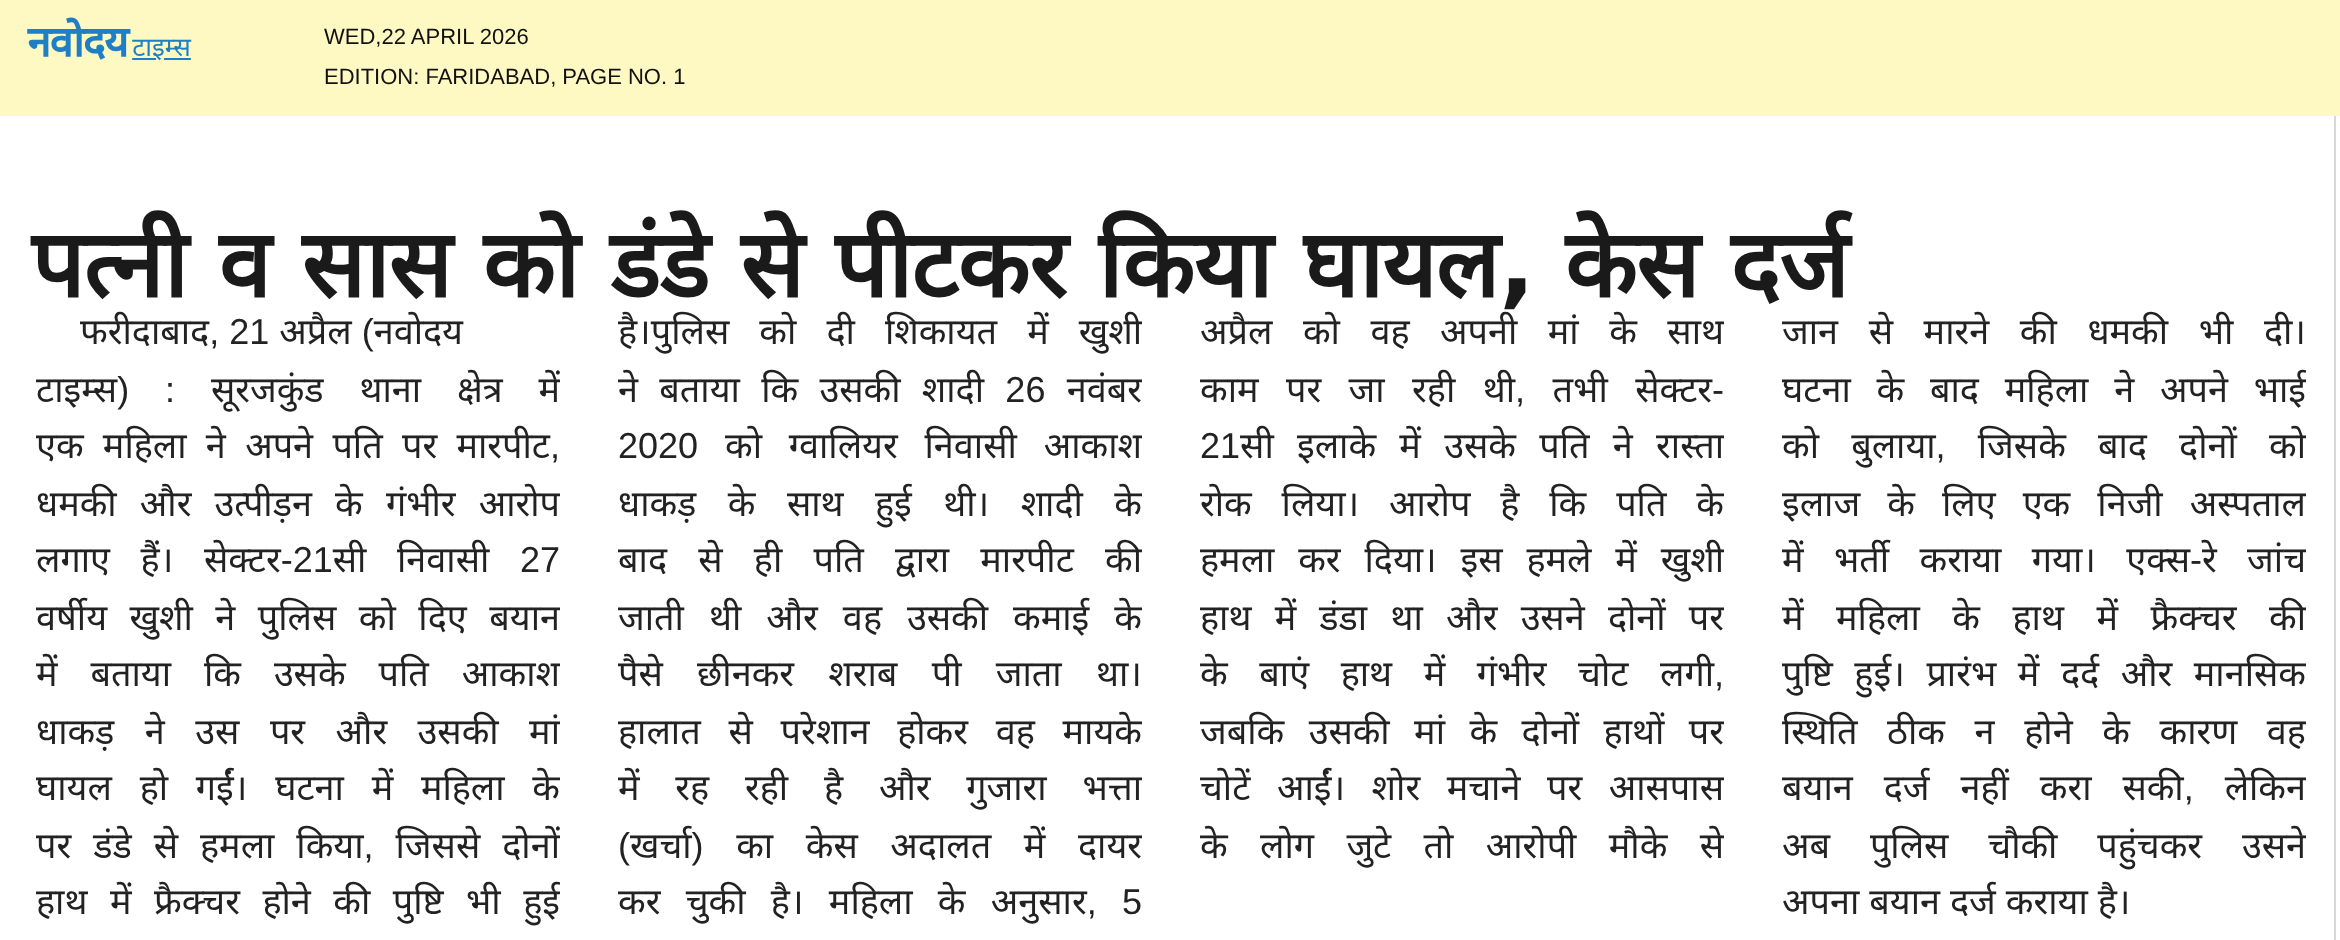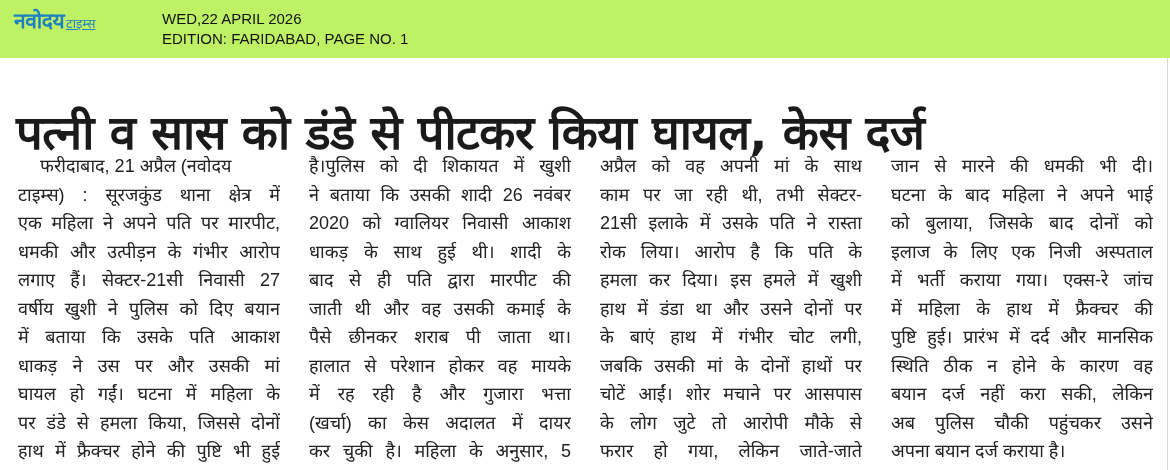--- a/index.html
+++ b/index.html
@@ -5,39 +5,39 @@
   html, body { margin: 0; padding: 0; }
   body {
     width: 1170px; height: 470px; overflow: hidden;
     background: #ffffff;
     font-family: "DejaVu Sans", sans-serif;
     color: #1a1a1a;
     position: relative;
   }
   .topbar {
     position: absolute; left: 0; top: 0; width: 1170px; height: 58px;
-    background: #bef264;
+    background: #fef9c3;
   }
   .logo {
     position: absolute; left: 14px; top: 6px;
     display: flex; align-items: baseline;
     color: #1f7fc4;
   }
   .logo-main {
     font-family: "DejaVu Sans", sans-serif;
     font-weight: bold; font-size: 21px; letter-spacing: -0.5px;
   }
   .logo-sub {
     font-family: "DejaVu Sans", sans-serif;
     font-size: 13px; margin-left: 2px; text-decoration: underline;
   }
   .meta {
     position: absolute; left: 162px; top: 9px;
     font-family: "Liberation Sans", sans-serif;
-    font-size: 15px; line-height: 20px; color: #111;
+    font-size: 11px; line-height: 20px; color: #111;
   }
   .meta div { white-space: nowrap; }
   .right-rule {
     position: absolute; left: 1167px; top: 58px; width: 1px; height: 412px;
     background: #d8d8d8;
   }
   .headline {
     position: absolute; left: 16px; top: 72px; width: 1140px;
     font-family: "DejaVu Sans", sans-serif;
     font-size: 47px; line-height: 60px; font-weight: bold;
@@ -110,21 +110,20 @@
       <span class="line">अप्रैल को वह अपनी मां के साथ</span>
       <span class="line">काम पर जा रही थी, तभी सेक्टर-</span>
       <span class="line">21सी इलाके में उसके पति ने रास्ता</span>
       <span class="line">रोक लिया। आरोप है कि पति के</span>
       <span class="line">हमला कर दिया। इस हमले में खुशी</span>
       <span class="line">हाथ में डंडा था और उसने दोनों पर</span>
       <span class="line">के बाएं हाथ में गंभीर चोट लगी,</span>
       <span class="line">जबकि उसकी मां के दोनों हाथों पर</span>
       <span class="line">चोटें आईं। शोर मचाने पर आसपास</span>
       <span class="line">के लोग जुटे तो आरोपी मौके से</span>
-      <span class="line">फरार हो गया, लेकिन जाते-जाते</span>
     </div>
   <div class="col">
       <span class="line">जान से मारने की धमकी भी दी।</span>
       <span class="line">घटना के बाद महिला ने अपने भाई</span>
       <span class="line">को बुलाया, जिसके बाद दोनों को</span>
       <span class="line">इलाज के लिए एक निजी अस्पताल</span>
       <span class="line">में भर्ती कराया गया। एक्स-रे जांच</span>
       <span class="line">में महिला के हाथ में फ्रैक्चर की</span>
       <span class="line">पुष्टि हुई। प्रारंभ में दर्द और मानसिक</span>
       <span class="line">स्थिति ठीक न होने के कारण वह</span>

